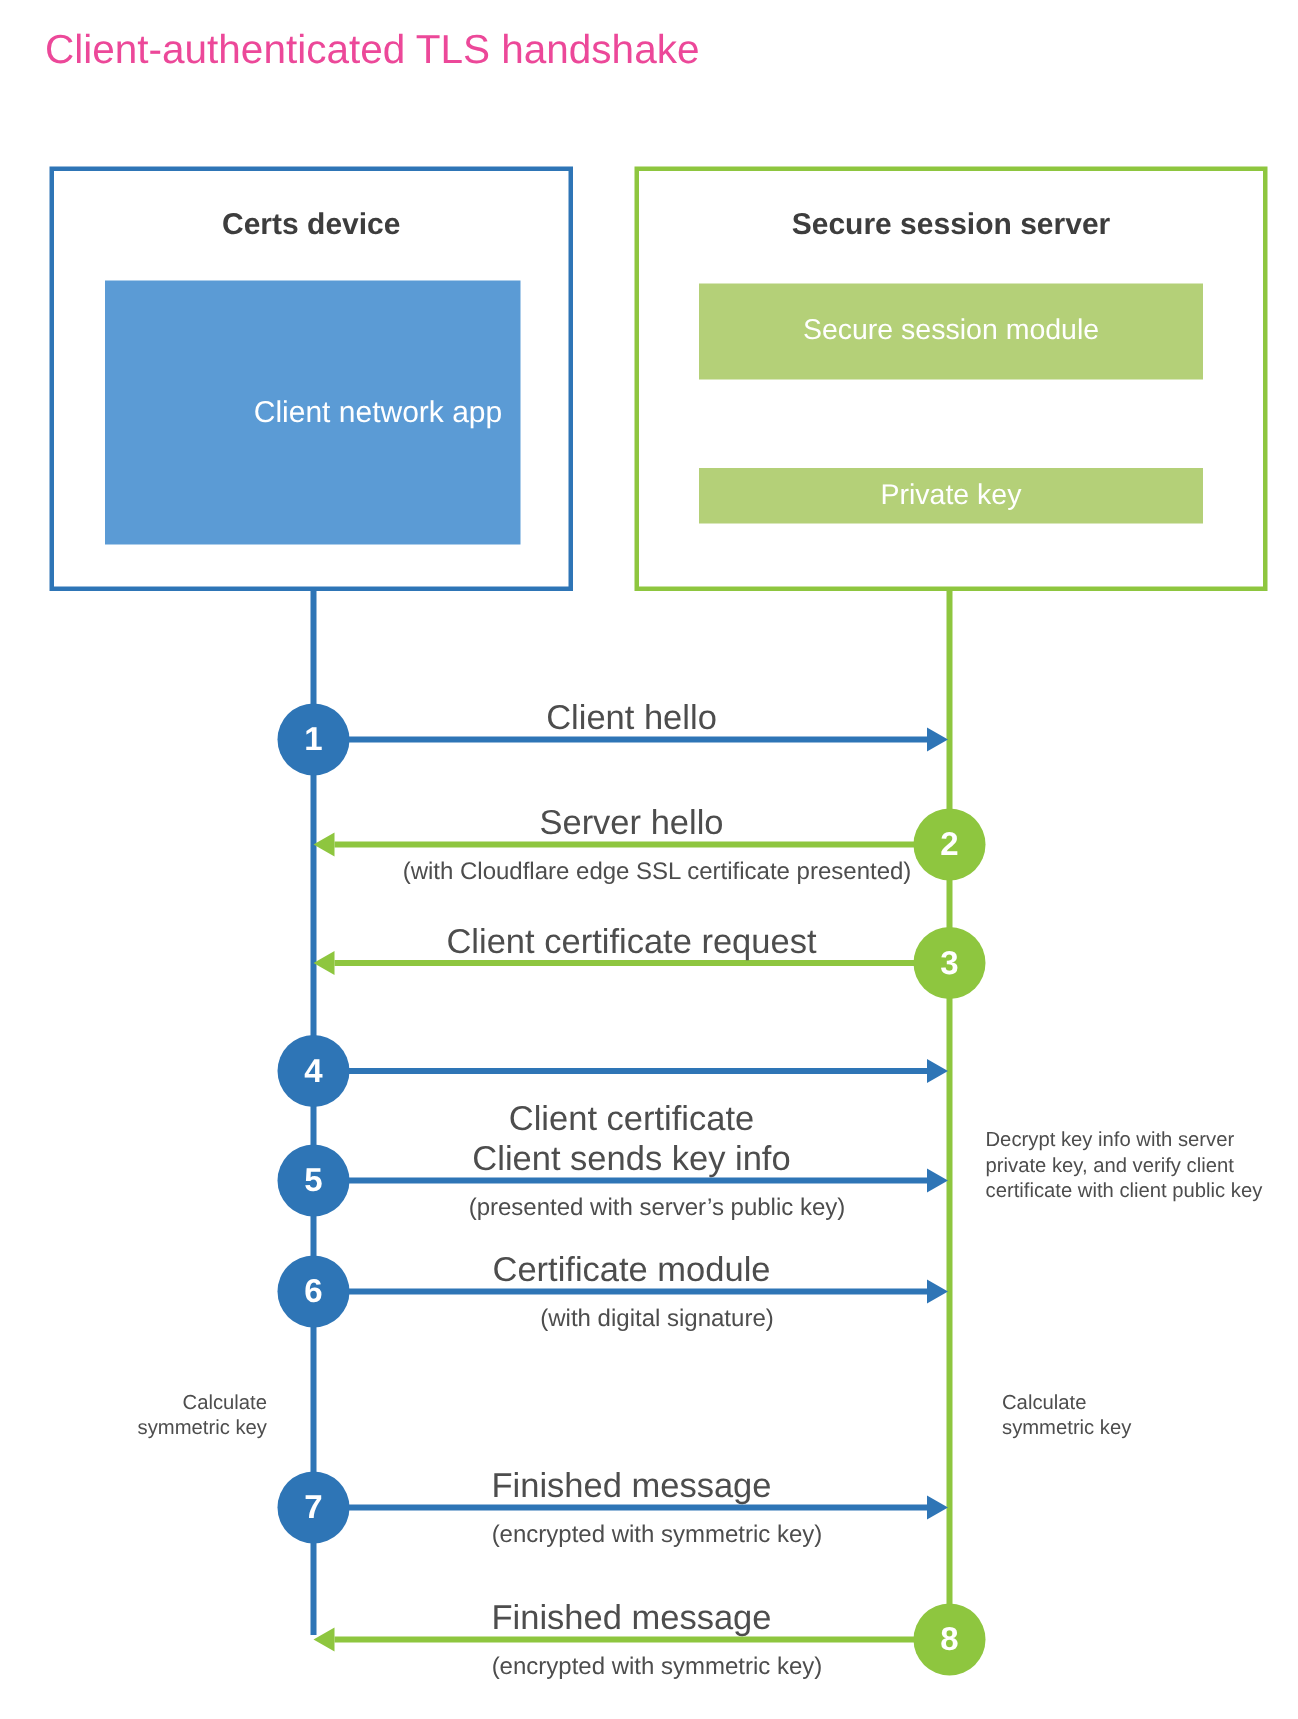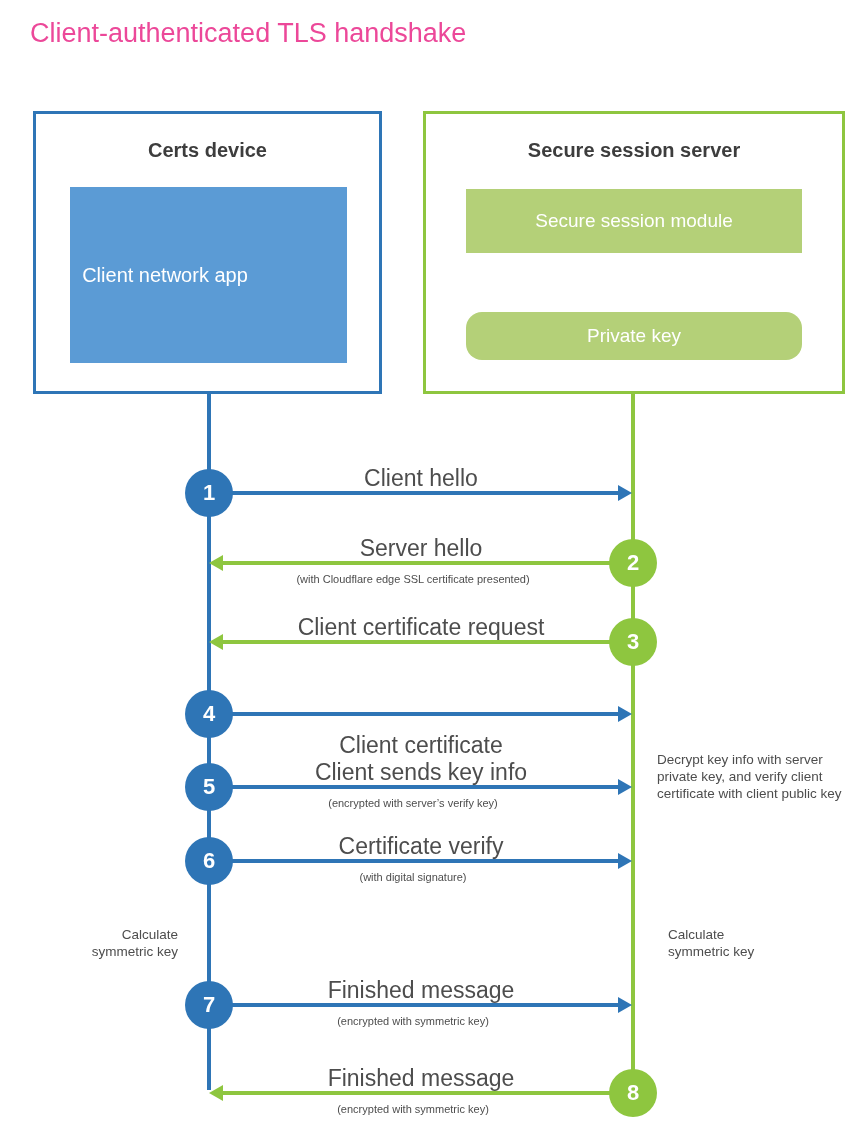--- a/index.html
+++ b/index.html
@@ -19,30 +19,30 @@
     position:absolute;left:30px;top:18px;margin:0;
     font-size:27px;font-weight:300;color:#ec4899;letter-spacing:0;
   }
   
   .box{position:absolute;background:#fff;box-sizing:content-box;}
   .client-box{left:33px;top:111px;width:343px;height:277px;border:3px solid var(--blue);}
   .server-box{left:423px;top:111px;width:416px;height:277px;border:3px solid var(--green);}
   .box-title{text-align:center;margin-top:25px;font-size:20px;font-weight:bold;color:var(--heading);}
   .client-inner{
     position:absolute;left:70px;top:187px;width:277px;height:176px;
-    background:var(--blue_fill);display:flex;align-items:center;justify-content:flex-start;
+    background:var(--blue_fill);display:flex;align-items:center;justify-content:flex-end;
   }
   .client-inner span{display:block;width:190px;text-align:center;font-size:20px;line-height:1.35;color:#fff;}
   .bar{
     position:absolute;left:466px;width:336px;background:var(--green_fill);
     display:flex;align-items:center;justify-content:center;color:#fff;font-size:19px;
   }
   .bar1{top:189px;height:64px;}
   .bar2{top:252px;height:47px;}
-  .bar3{top:312px;height:48px;border-radius:16px;}
+  .bar3{top:312px;height:37px;}
   
   .vline{position:absolute;width:4px;}
   .blue-vline{left:207px;top:394px;height:696px;background:var(--blue);}
   .green-vline{left:631px;top:394px;height:699px;background:var(--green);}
   
   .aline{position:absolute;height:4px;}
   .aline.blue{background:var(--blue);}
   .aline.green{background:var(--green);}
   .ahead{position:absolute;width:0;height:0;border-top:8px solid transparent;border-bottom:8px solid transparent;}
   .ahead.right{left:618px;border-left:14px solid var(--blue);}
@@ -69,21 +69,21 @@
   .c1{left:185px;top:469px;}
   .c2{left:609px;top:539px;}
   .c3{left:609px;top:618px;}
   .c4{left:185px;top:690px;}
   .c5{left:185px;top:763px;}
   .c6{left:185px;top:837px;}
   .c7{left:185px;top:981px;}
   .c8{left:609px;top:1069px;}
   
   .msg{position:absolute;left:209px;width:424px;text-align:center;color:var(--text_dark);font-size:23px;}
-  .sub{position:absolute;left:201px;width:424px;text-align:center;color:var(--text_dark);font-size:11px;}
+  .sub{position:absolute;left:226px;width:424px;text-align:center;color:var(--text_dark);font-size:16px;}
   .l1{top:465px;} .l2{top:535px;} .l3{top:614px;} .l4{top:686px;margin-top:46px;}
   .l5{top:759px;} .l6{top:833px;} .l7{top:977px;} .l8{top:1065px;}
   .sl2{top:573px;} .sl5{top:797px;} .sl6{top:871px;} .sl7{top:1015px;} .sl8{top:1103px;}
   
   .note{position:absolute;color:var(--text_dark);font-size:13.5px;line-height:17px;}
   .note-decrypt{left:657px;top:751px;width:185px;}
   .calc-left{left:68px;top:926px;width:110px;text-align:right;}
   .calc-right{left:668px;top:926px;width:110px;text-align:left;}
 </style>
 </head>
@@ -141,28 +141,28 @@
   </div>
   <div class="circle blue c4">4</div>
   <div class="msg l4">Client certificate</div>
 
   <div class="y5">
     <div class="aline blue right"></div>
     <div class="ahead right"></div>
   </div>
   <div class="circle blue c5">5</div>
   <div class="msg l5">Client sends key info</div>
-  <div class="sub sl5">(encrypted with server’s verify key)</div>
+  <div class="sub sl5">(presented with server’s public key)</div>
 
   <div class="y6">
     <div class="aline blue right"></div>
     <div class="ahead right"></div>
   </div>
   <div class="circle blue c6">6</div>
-  <div class="msg l6">Certificate verify</div>
+  <div class="msg l6">Certificate module</div>
   <div class="sub sl6">(with digital signature)</div>
 
   <div class="y7">
     <div class="aline blue right"></div>
     <div class="ahead right"></div>
   </div>
   <div class="circle blue c7">7</div>
   <div class="msg l7">Finished message</div>
   <div class="sub sl7">(encrypted with symmetric key)</div>
 

